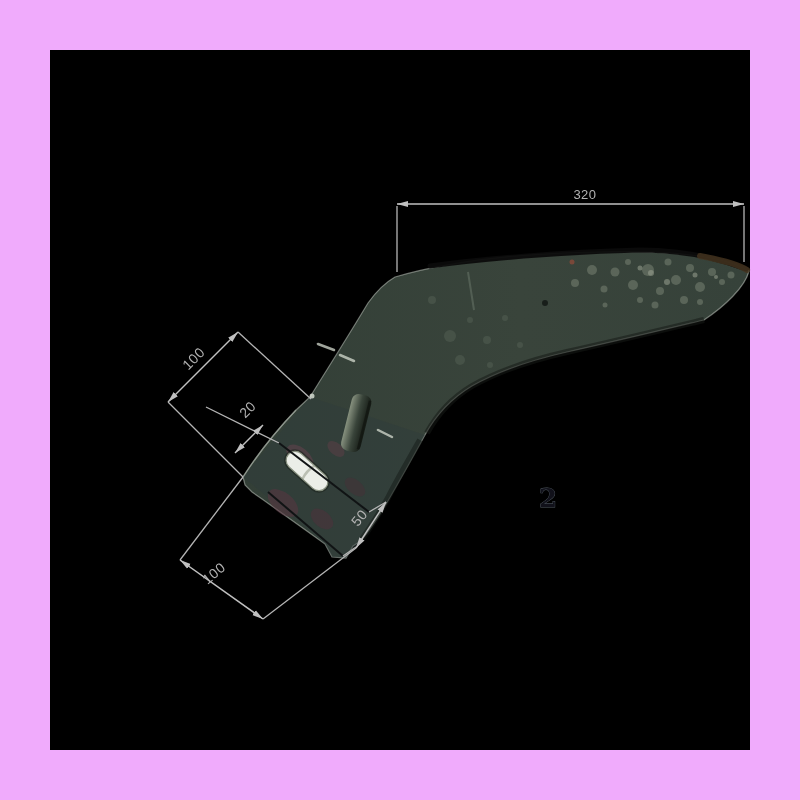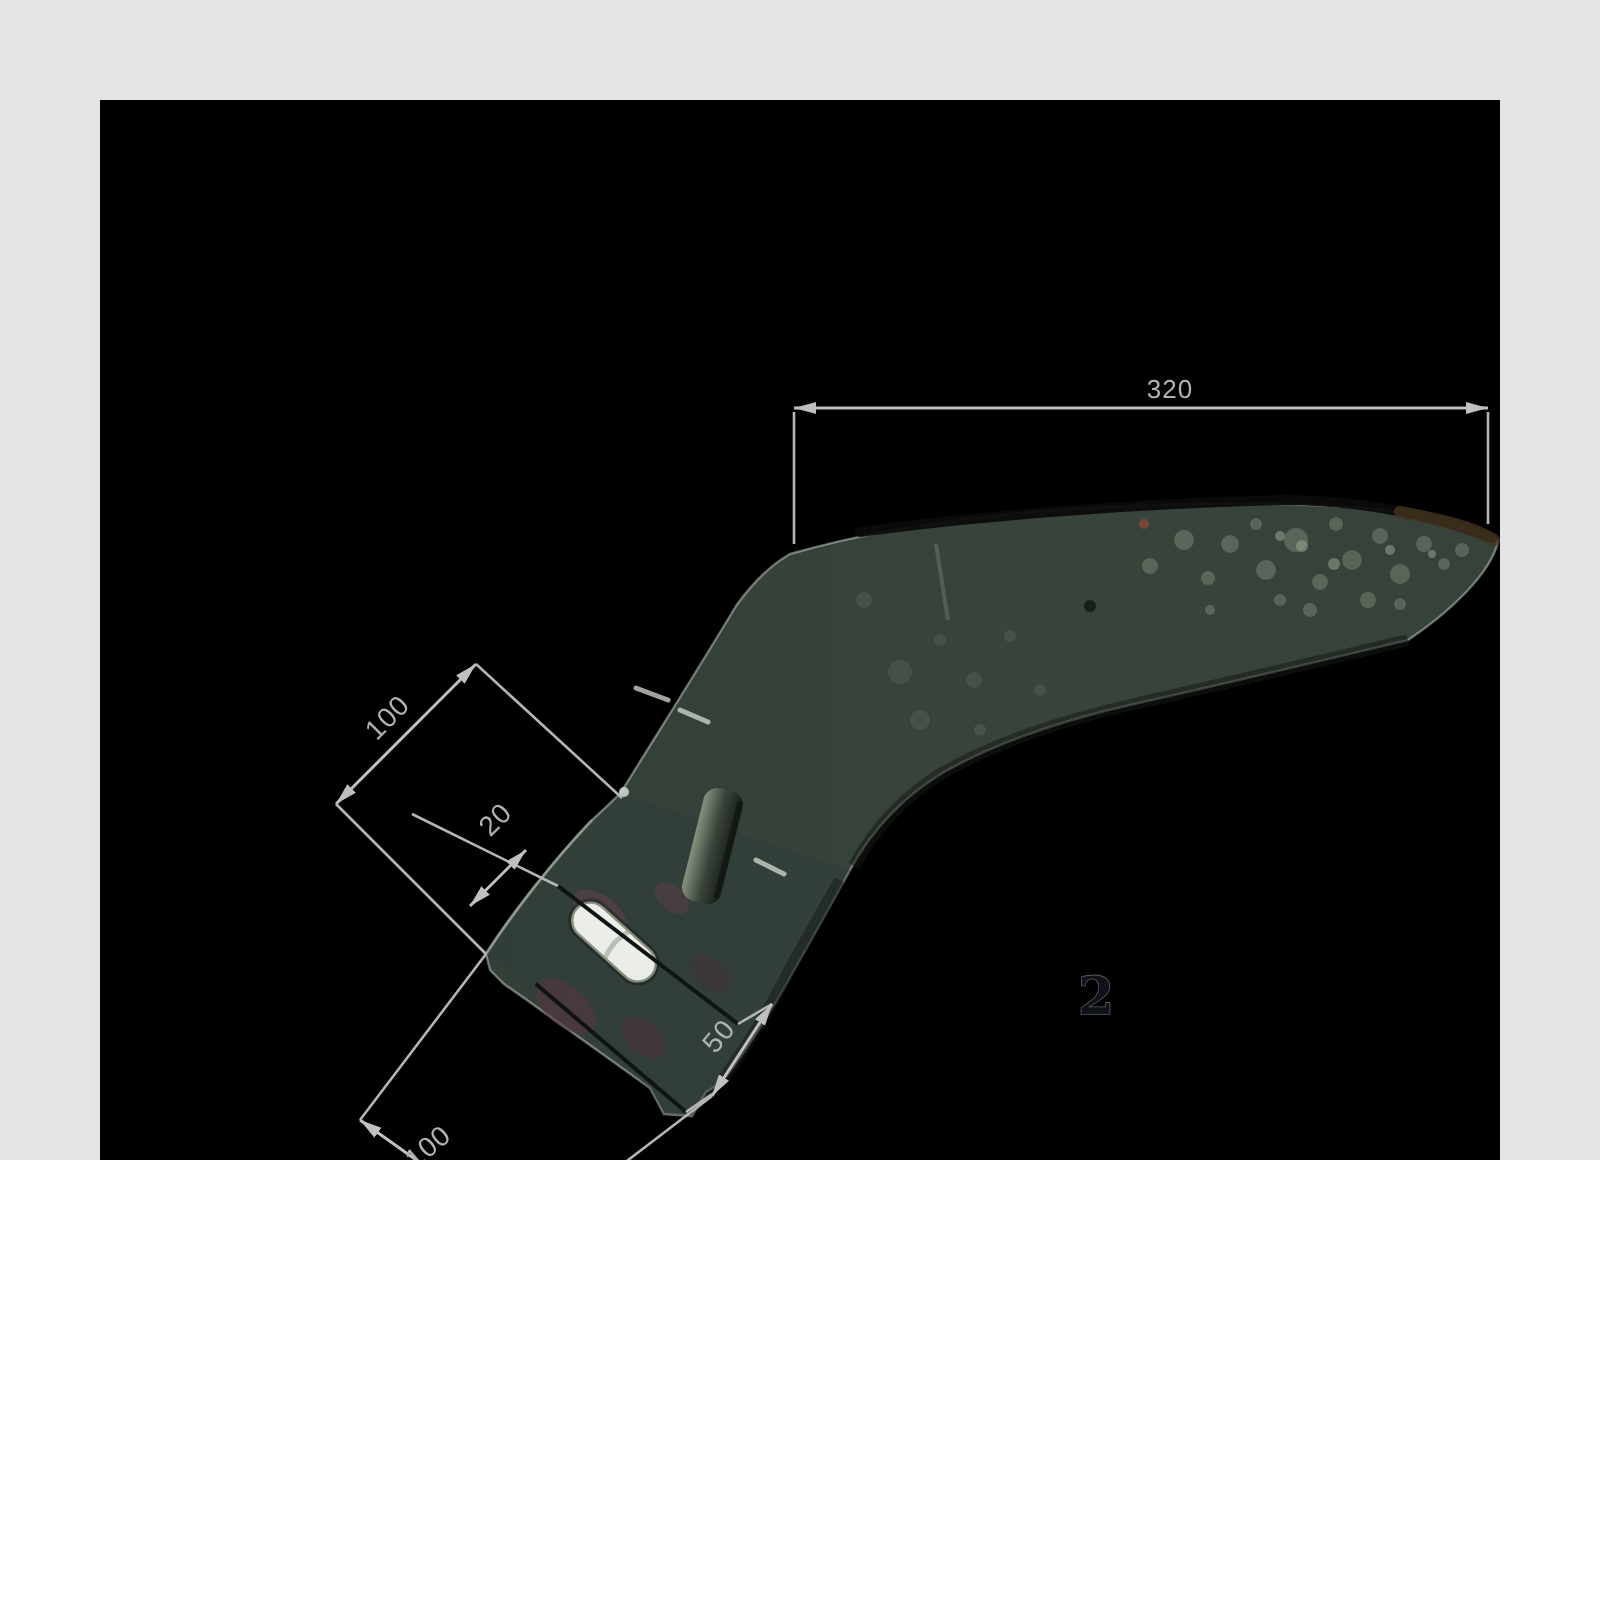--- a/index.html
+++ b/index.html
@@ -1,16 +1,16 @@
 <!DOCTYPE html>
 <html><head>
 <meta charset="utf-8">
 <style>
   html,body{margin:0;padding:0;background:#ffffff;}
-  .page{position:relative;width:800px;height:580px;background:#e5e5e5;overflow:hidden;
+  .page{position:relative;width:800px;height:800px;background:#f0abfc;overflow:hidden;
         font-family:"Liberation Sans", sans-serif;}
   svg{display:block;}
   .dimline{stroke:#c0c0c0;stroke-width:1.5;fill:none;}
   .extline{stroke:#b5b5b5;stroke-width:1.3;fill:none;}
   .darkline{stroke:#101314;stroke-width:2;fill:none;}
   .dimtext{fill:#b2b2b2;font-family:"Liberation Sans", sans-serif;font-size:14px;letter-spacing:0.5px;}
   .dimtext-sm{font-size:13px;}
 </style>
 </head>
 <body>

